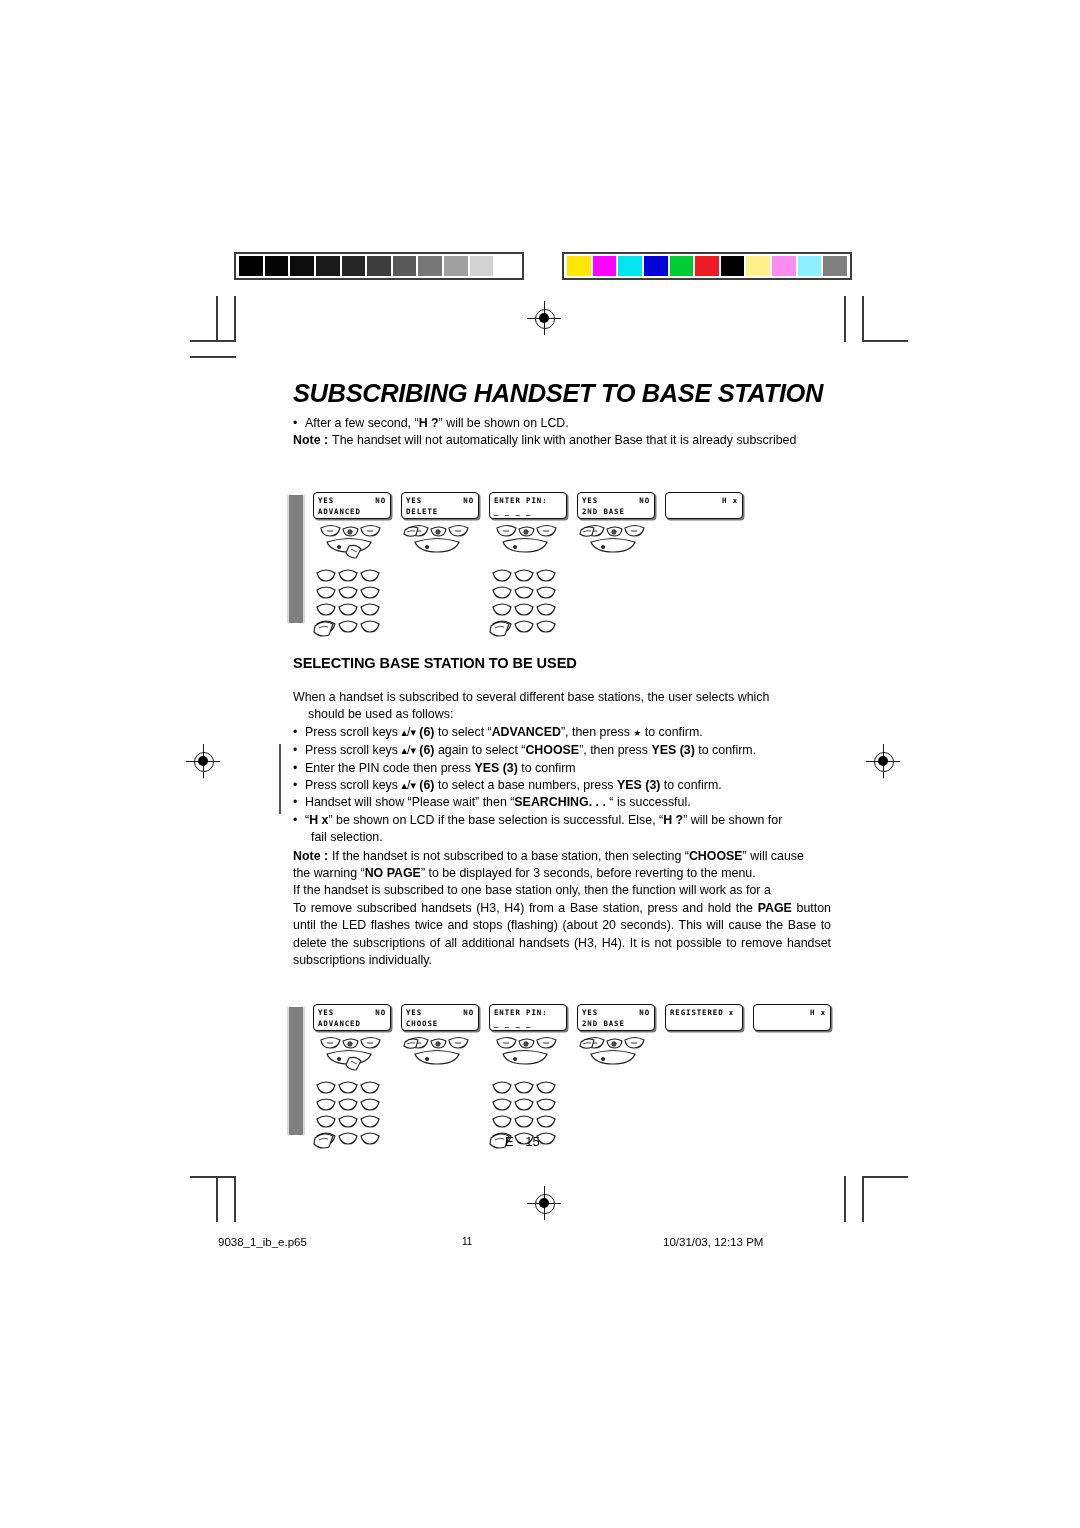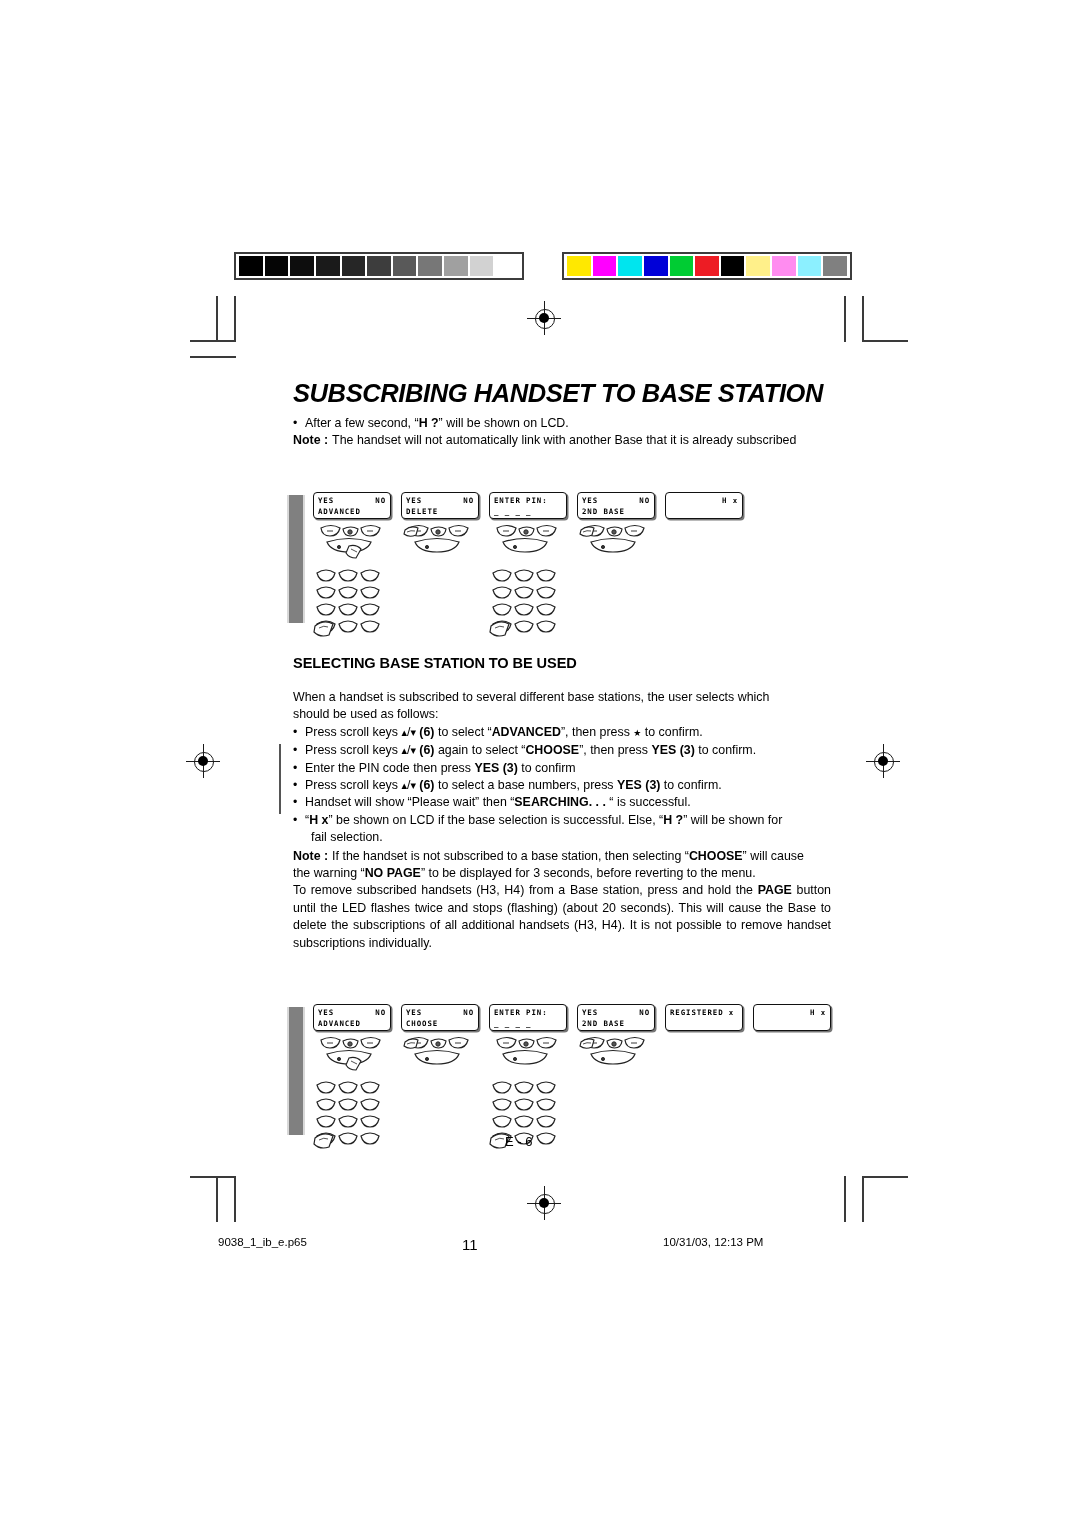--- a/index.html
+++ b/index.html
@@ -406,21 +406,21 @@
           <span>H x</span>
         </div>
         <div class="ln one"></div>
       </div>
     </div>
   </div>
 
 <div class="content" style="top:655px;">
   <div class="section-head" style="margin-top:0;">SELECTING BASE STATION TO BE USED</div>
   <div class="body-text">When a handset is subscribed to several different base stations, the user selects which</div>
-  <div class="body-text" style="text-align:left;">should be used as follows:</div>
+  <div class="body-text" style="text-align:left;margin-left:15px;">should be used as follows:</div>
   <div id="selecting-bullets">
       <div class="bullet-row">
         <div class="bl">•</div>
         <div class="bt"><span>Press scroll keys </span><span><span style="font-size:11px;">▴</span>/<span style="font-size:11px;">▾</span></span><b> (6)</b><span> to select “</span><b>ADVANCED</b><span>”, then press </span><span><span style="font-size:9px;">★</span></span><span> to confirm.</span></div>
       </div>
       <div class="bullet-row">
         <div class="bl">•</div>
         <div class="bt"><span>Press scroll keys </span><span><span style="font-size:11px;">▴</span>/<span style="font-size:11px;">▾</span></span><b> (6)</b><span> again to select “</span><b>CHOOSE</b><span>”, then press </span><b>YES</b><b> (3)</b><span> to confirm.</span></div>
       </div>
       <div class="bullet-row">
@@ -444,20 +444,21 @@
 
   <div class="note-row" style="margin-top:1px;">
     <div class="nlabel">Note :</div>
     <div class="ntext">
       <span>If the handset is not subscribed to a base station, then selecting “</span><b>CHOOSE</b><span>” will cause</span>
     </div>
   </div>
   <div class="body-text" style="text-align:left;">
     <span>the warning “</span><b>NO PAGE</b><span>” to be displayed for 3 seconds, before reverting to the menu.</span>
   </div>
+  <div class="body-text">If the handset is subscribed to one base station only, then the function will work as for a</div>
 
   <div class="para">
     <span>To remove subscribed handsets (H3, H4) from a Base station, press and hold the </span><b>PAGE</b><span> button until the LED flashes twice and stops (flashing) (about 20 seconds). This will cause the Base to delete the subscriptions of all additional handsets (H3, H4). It is not possible to remove handset subscriptions individually.</span>
   </div>
 </div>
 
 <div class="side-bar" style="left:287px; top:1007px; width:14px; height:128px;"></div>
 <div class="illus" style="left:313px; top:1004px;">
     <div class="step">
       <div class="lcd" style="width: 78px;">
@@ -618,17 +619,17 @@
     <div class="step">
       <div class="lcd" style="width: 78px;">
         <div class="ln right">
           <span>H x</span>
         </div>
         <div class="ln one"></div>
       </div>
     </div>
   </div>
 
-<div style="position:absolute; left:505px; top:1134px; font-size:13px; font-family:'Liberation Sans',sans-serif;">E - 6</div>
+<div style="position:absolute; left:505px; top:1134px; font-size:13px; font-family:'Liberation Sans',sans-serif;">E - 15</div>
 
 <div style="position:absolute; left:218px; top:1236px; font-size:11.5px;">9038_1_ib_e.p65</div>
-<div style="position:absolute; left:462px; top:1236px; font-size:15px;">11</div>
+<div style="position:absolute; left:462px; top:1236px; font-size:10px;">11</div>
 <div style="position:absolute; left:663px; top:1236px; font-size:11.5px;">10/31/03, 12:13 PM</div>
 
 </body></html>

